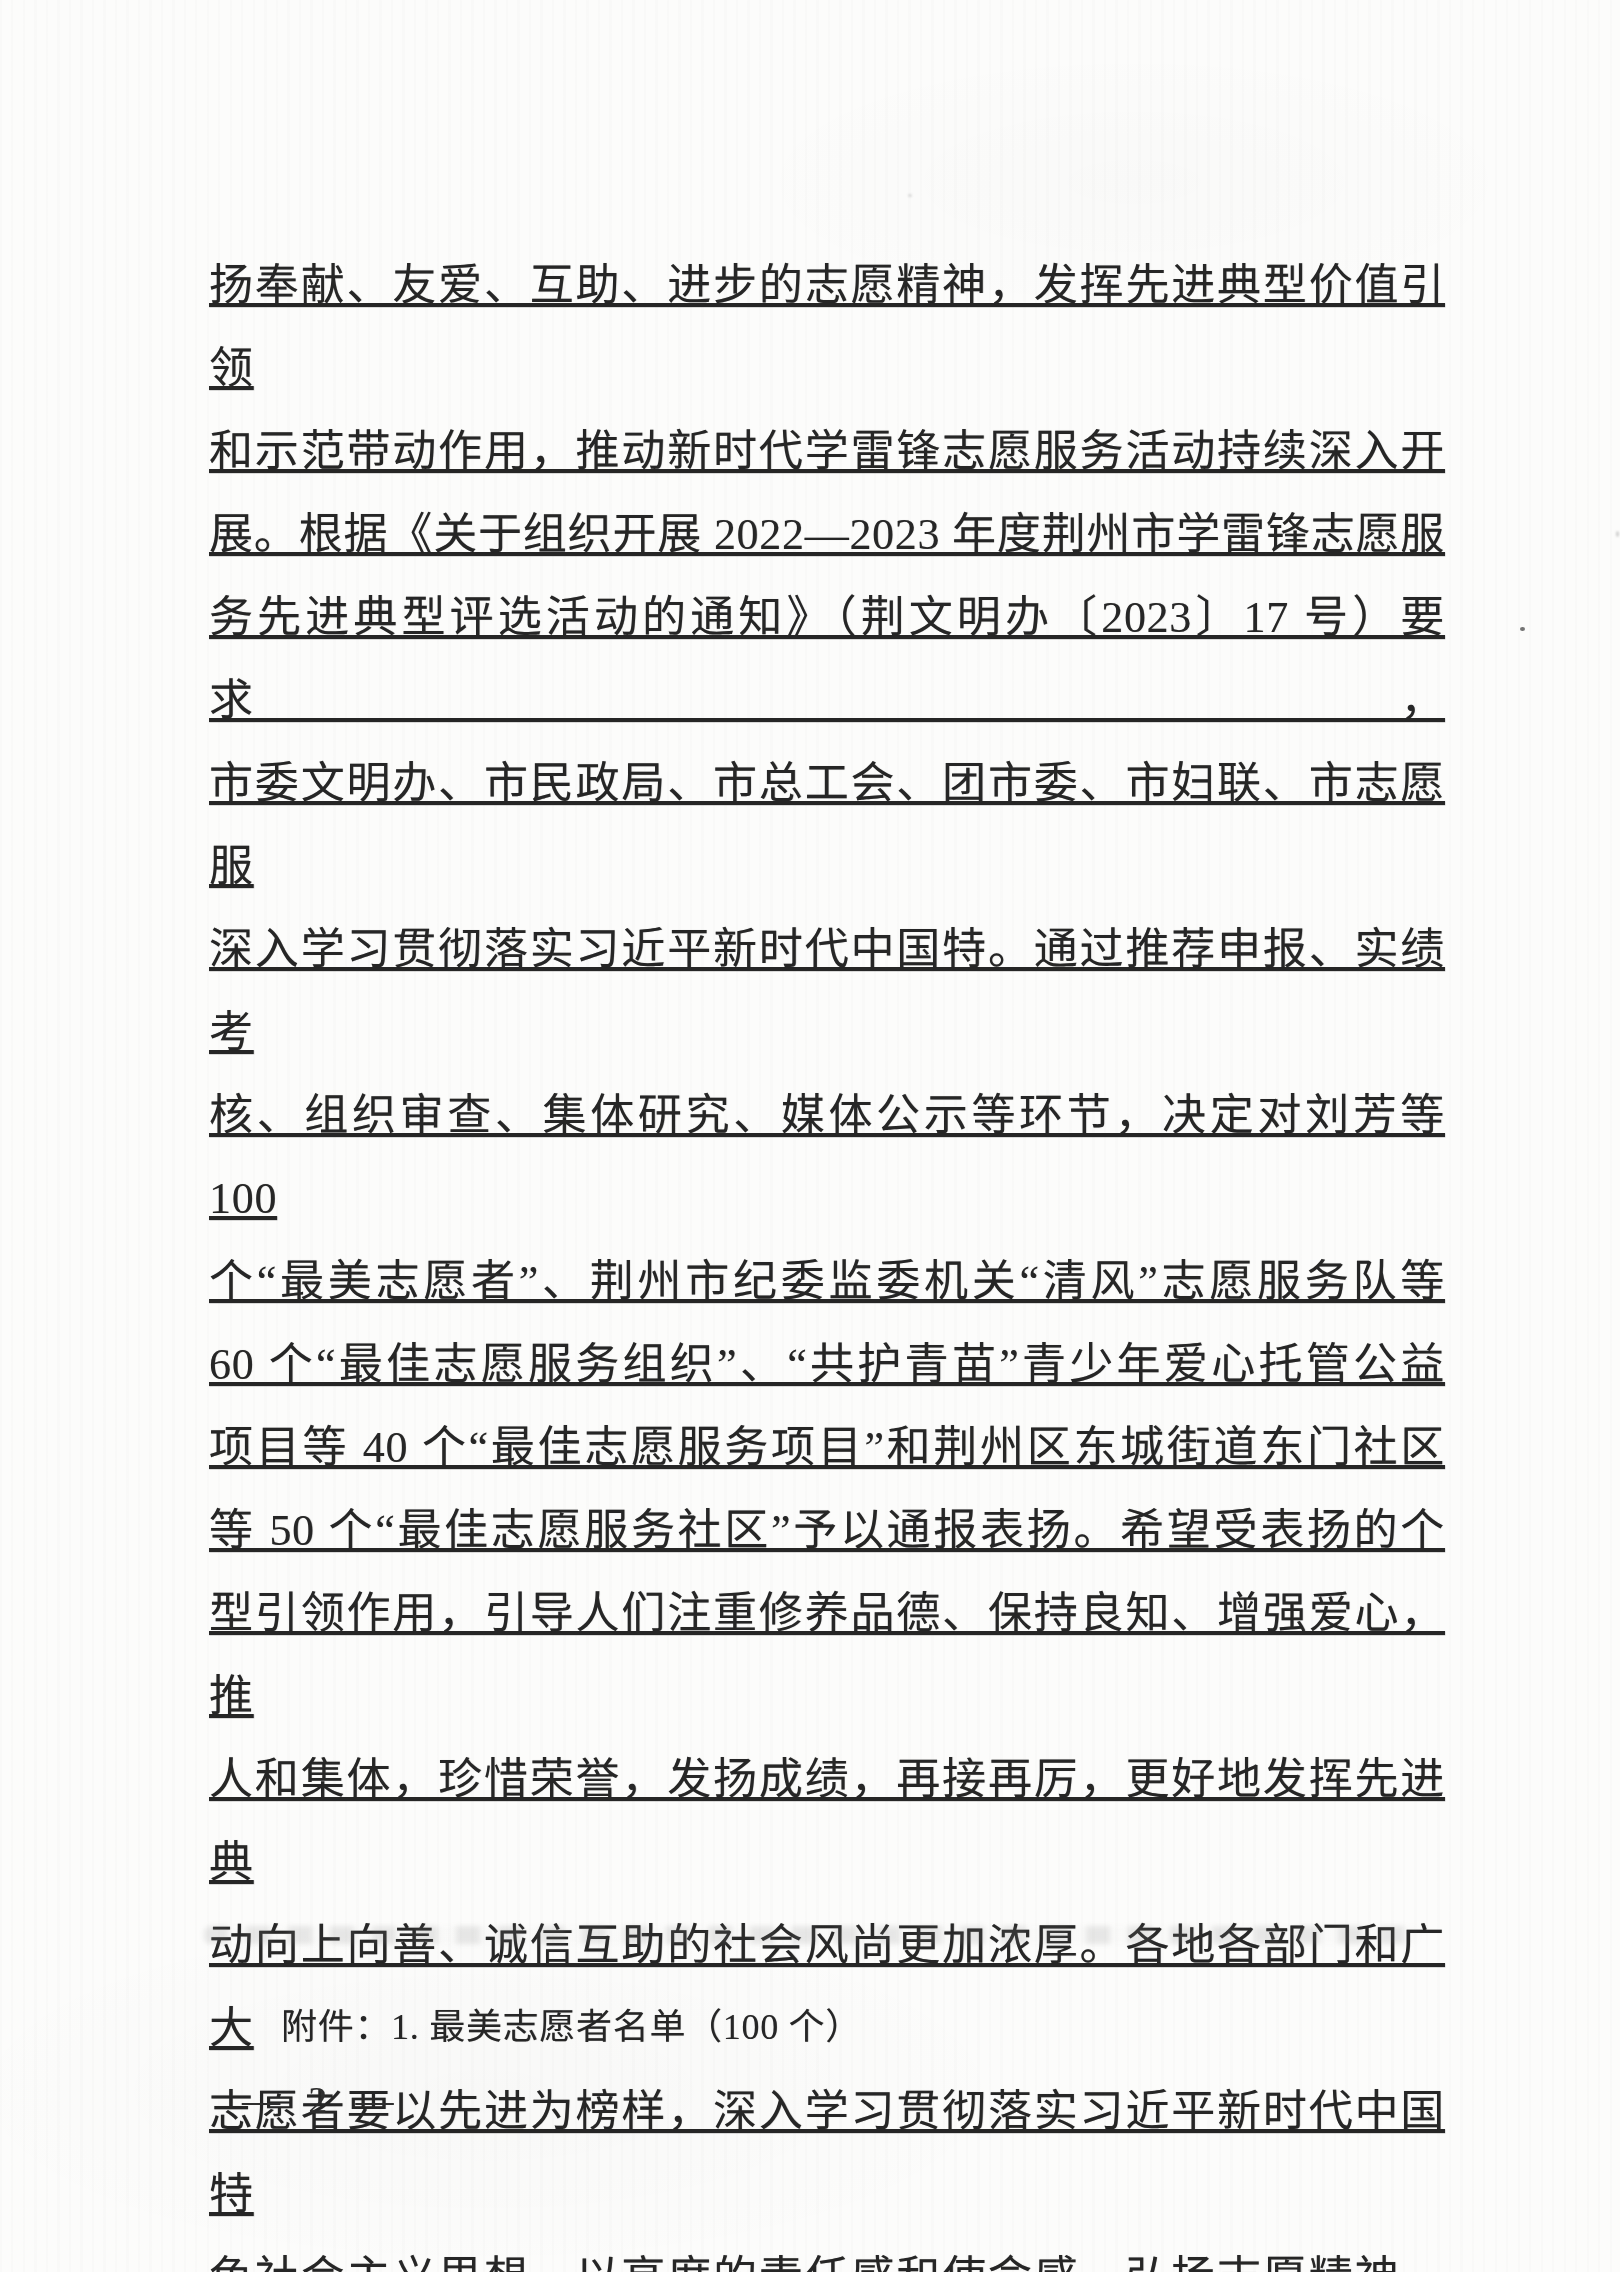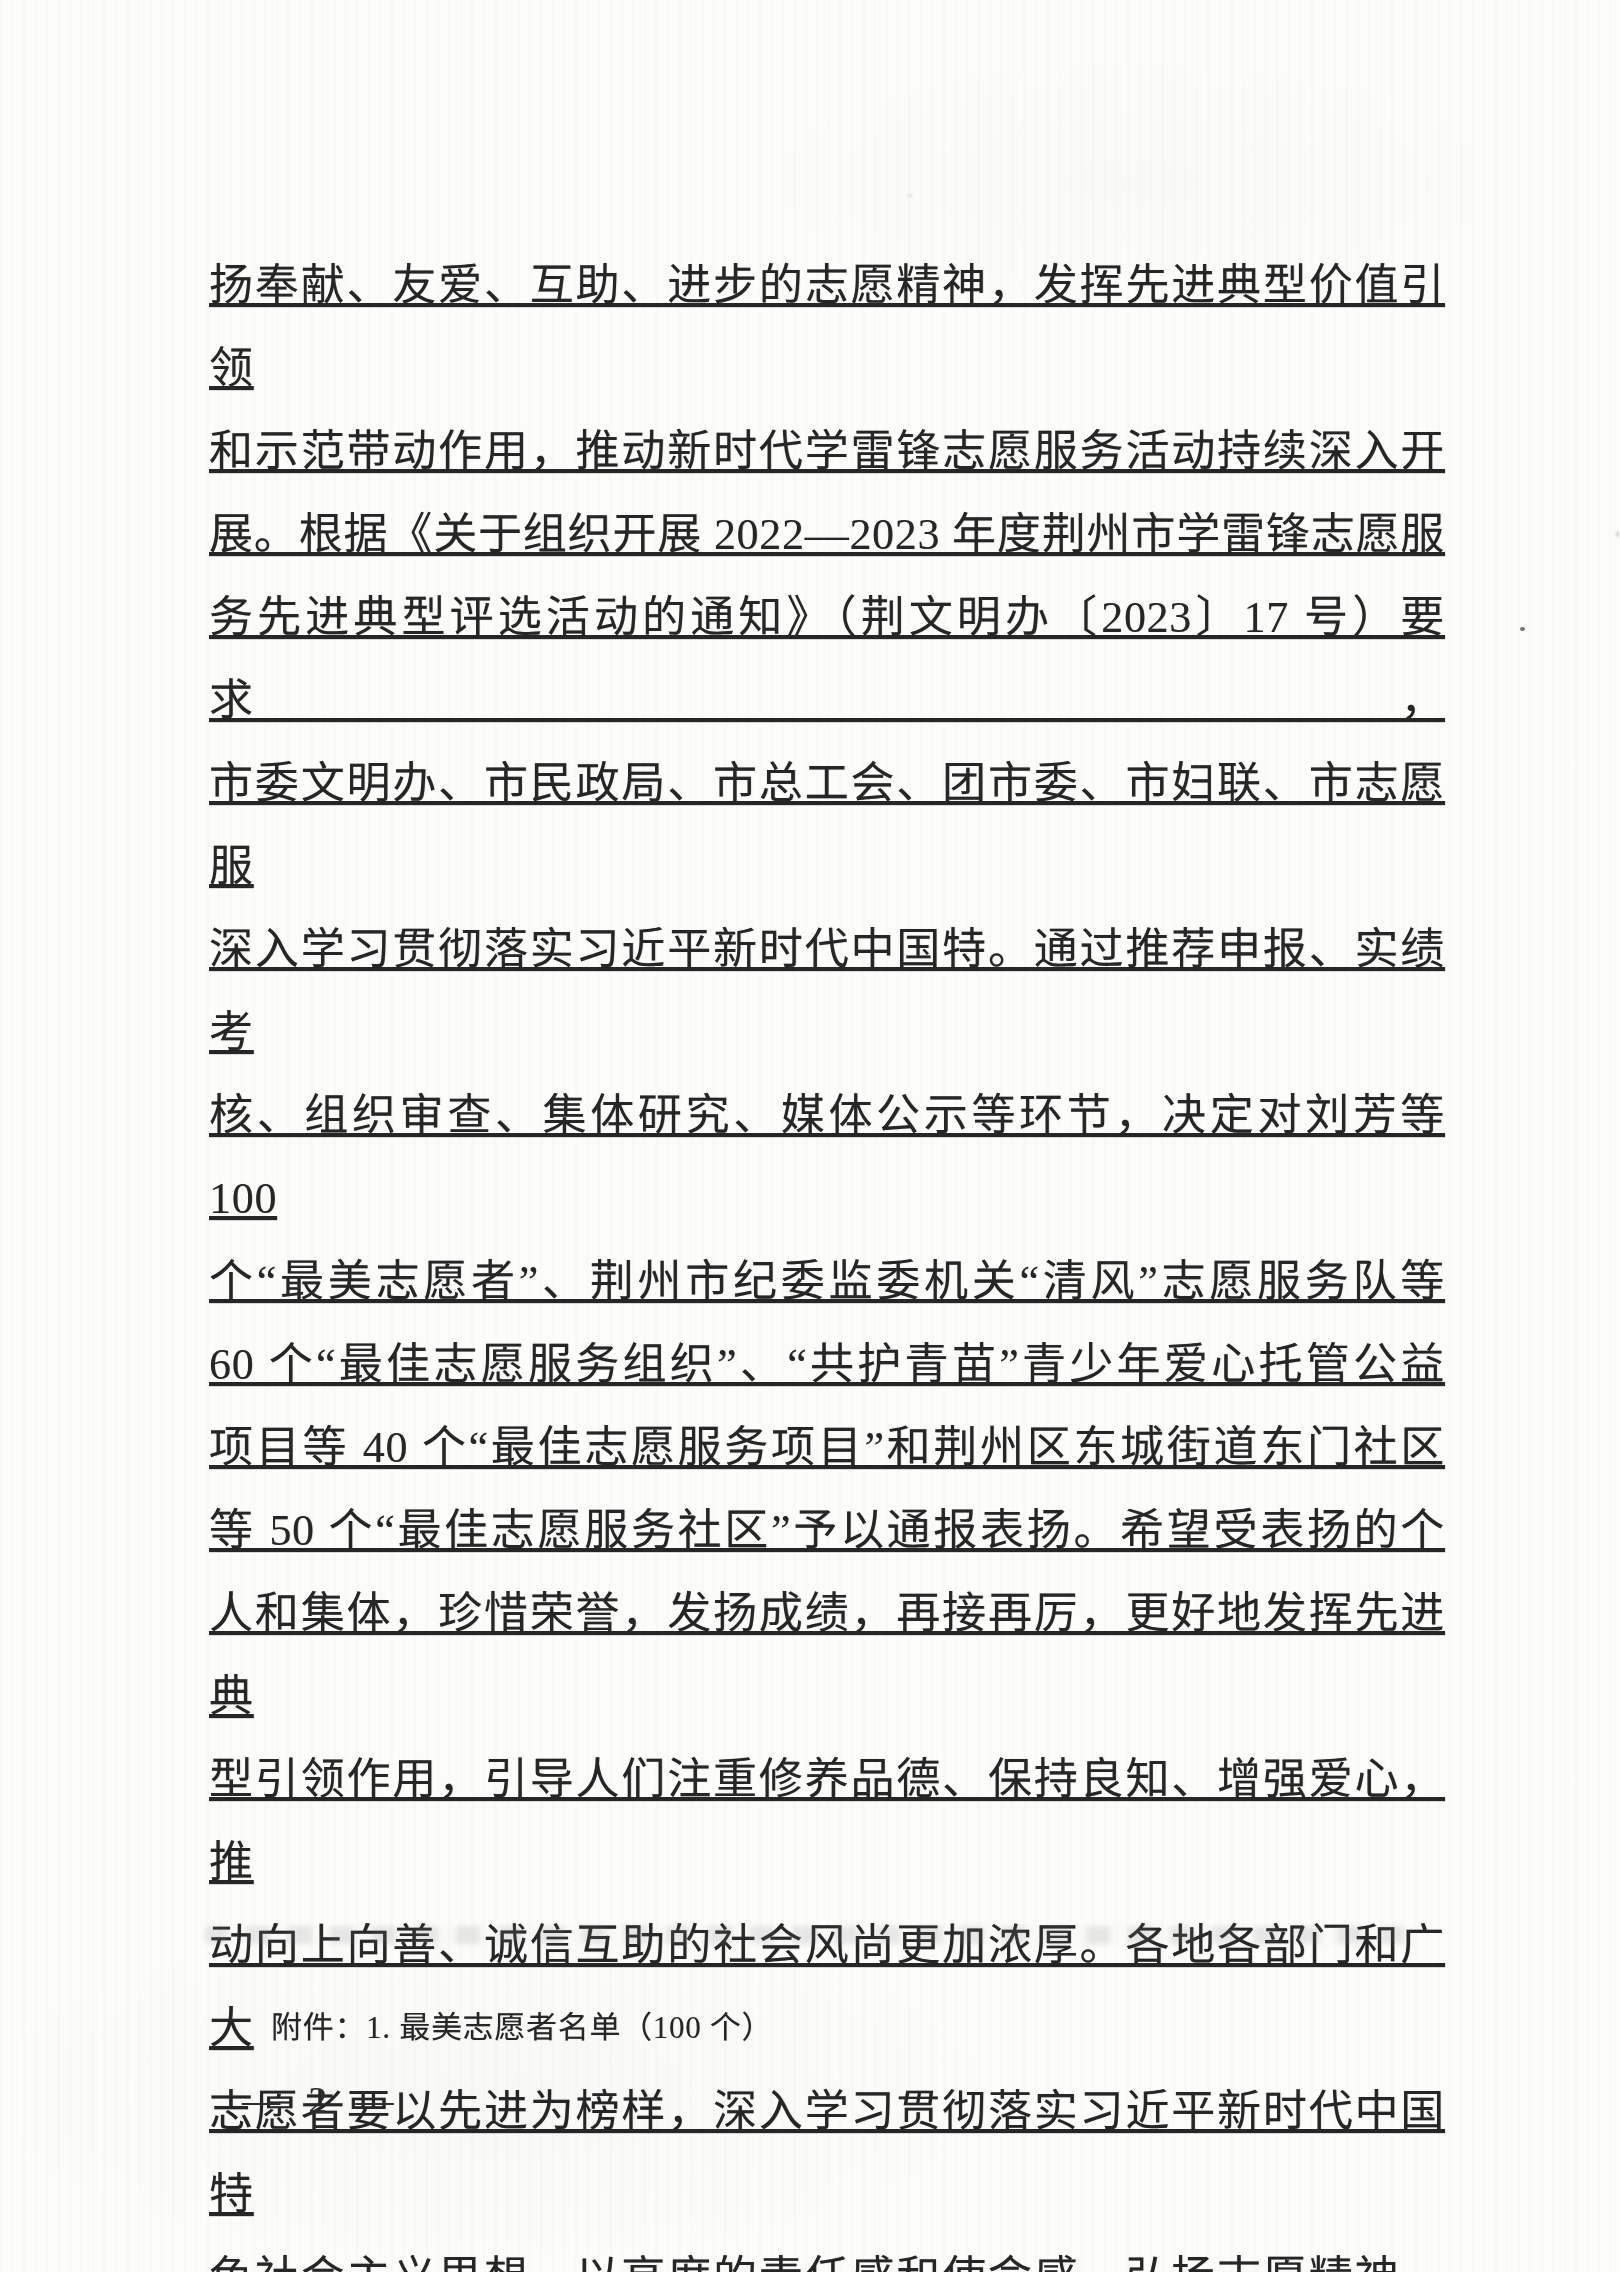--- a/index.html
+++ b/index.html
@@ -41,21 +41,21 @@
   .line{
     text-align:justify;
     text-align-last:justify;
     white-space:normal;
     text-decoration:underline;
   }
   .attachment{
     position:absolute;
     left:209px; top:1986px;
     width:1236px;
-    font-size:31px;
+    font-size:36px;
     line-height:83px;
     color:var(--ink);
     letter-spacing:0.7px;
     text-indent:2em;
     text-shadow:0.3px 0.4px 0.7px rgba(55,55,55,0.45);
   }
   .pagenum{
     position:absolute;
     left:242px; top:2069px;
     font-size:38px;
@@ -91,22 +91,22 @@
       <div class="line">和示范带动作用，推动新时代学雷锋志愿服务活动持续深入开</div>
       <div class="line">展。根据《关于组织开展 2022—2023 年度荆州市学雷锋志愿服</div>
       <div class="line">务先进典型评选活动的通知》（荆文明办〔2023〕17 号）要求，</div>
       <div class="line">市委文明办、市民政局、市总工会、团市委、市妇联、市志愿服</div>
       <div class="line">深入学习贯彻落实习近平新时代中国特。通过推荐申报、实绩考</div>
       <div class="line">核、组织审查、集体研究、媒体公示等环节，决定对刘芳等 100</div>
       <div class="line">个“最美志愿者”、荆州市纪委监委机关“清风”志愿服务队等</div>
       <div class="line">60 个“最佳志愿服务组织”、“共护青苗”青少年爱心托管公益</div>
       <div class="line">项目等 40 个“最佳志愿服务项目”和荆州区东城街道东门社区</div>
       <div class="line">等 50 个“最佳志愿服务社区”予以通报表扬。希望受表扬的个</div>
+      <div class="line">型引领作用，引导人们注重修养品德、保持良知、增强爱心，推</div>
       <div class="line">人和集体，珍惜荣誉，发扬成绩，再接再厉，更好地发挥先进典</div>
-      <div class="line">型引领作用，引导人们注重修养品德、保持良知、增强爱心，推</div>
       <div class="line">动向上向善、诚信互助的社会风尚更加浓厚。各地各部门和广大</div>
       <div class="line">志愿者要以先进为榜样，深入学习贯彻落实习近平新时代中国特</div>
       <div class="line">色社会主义思想，以高度的责任感和使命感，弘扬志愿精神，普</div>
     </div>
   <div class="ghost"></div>
   <div class="attachment">附件：1. 最美志愿者名单（100 个）</div>
   <div class="pagenum">— 2 —</div>
   <div class="speck s1"></div>
   <div class="speck s2"></div>
   <div class="speck s3"></div>

